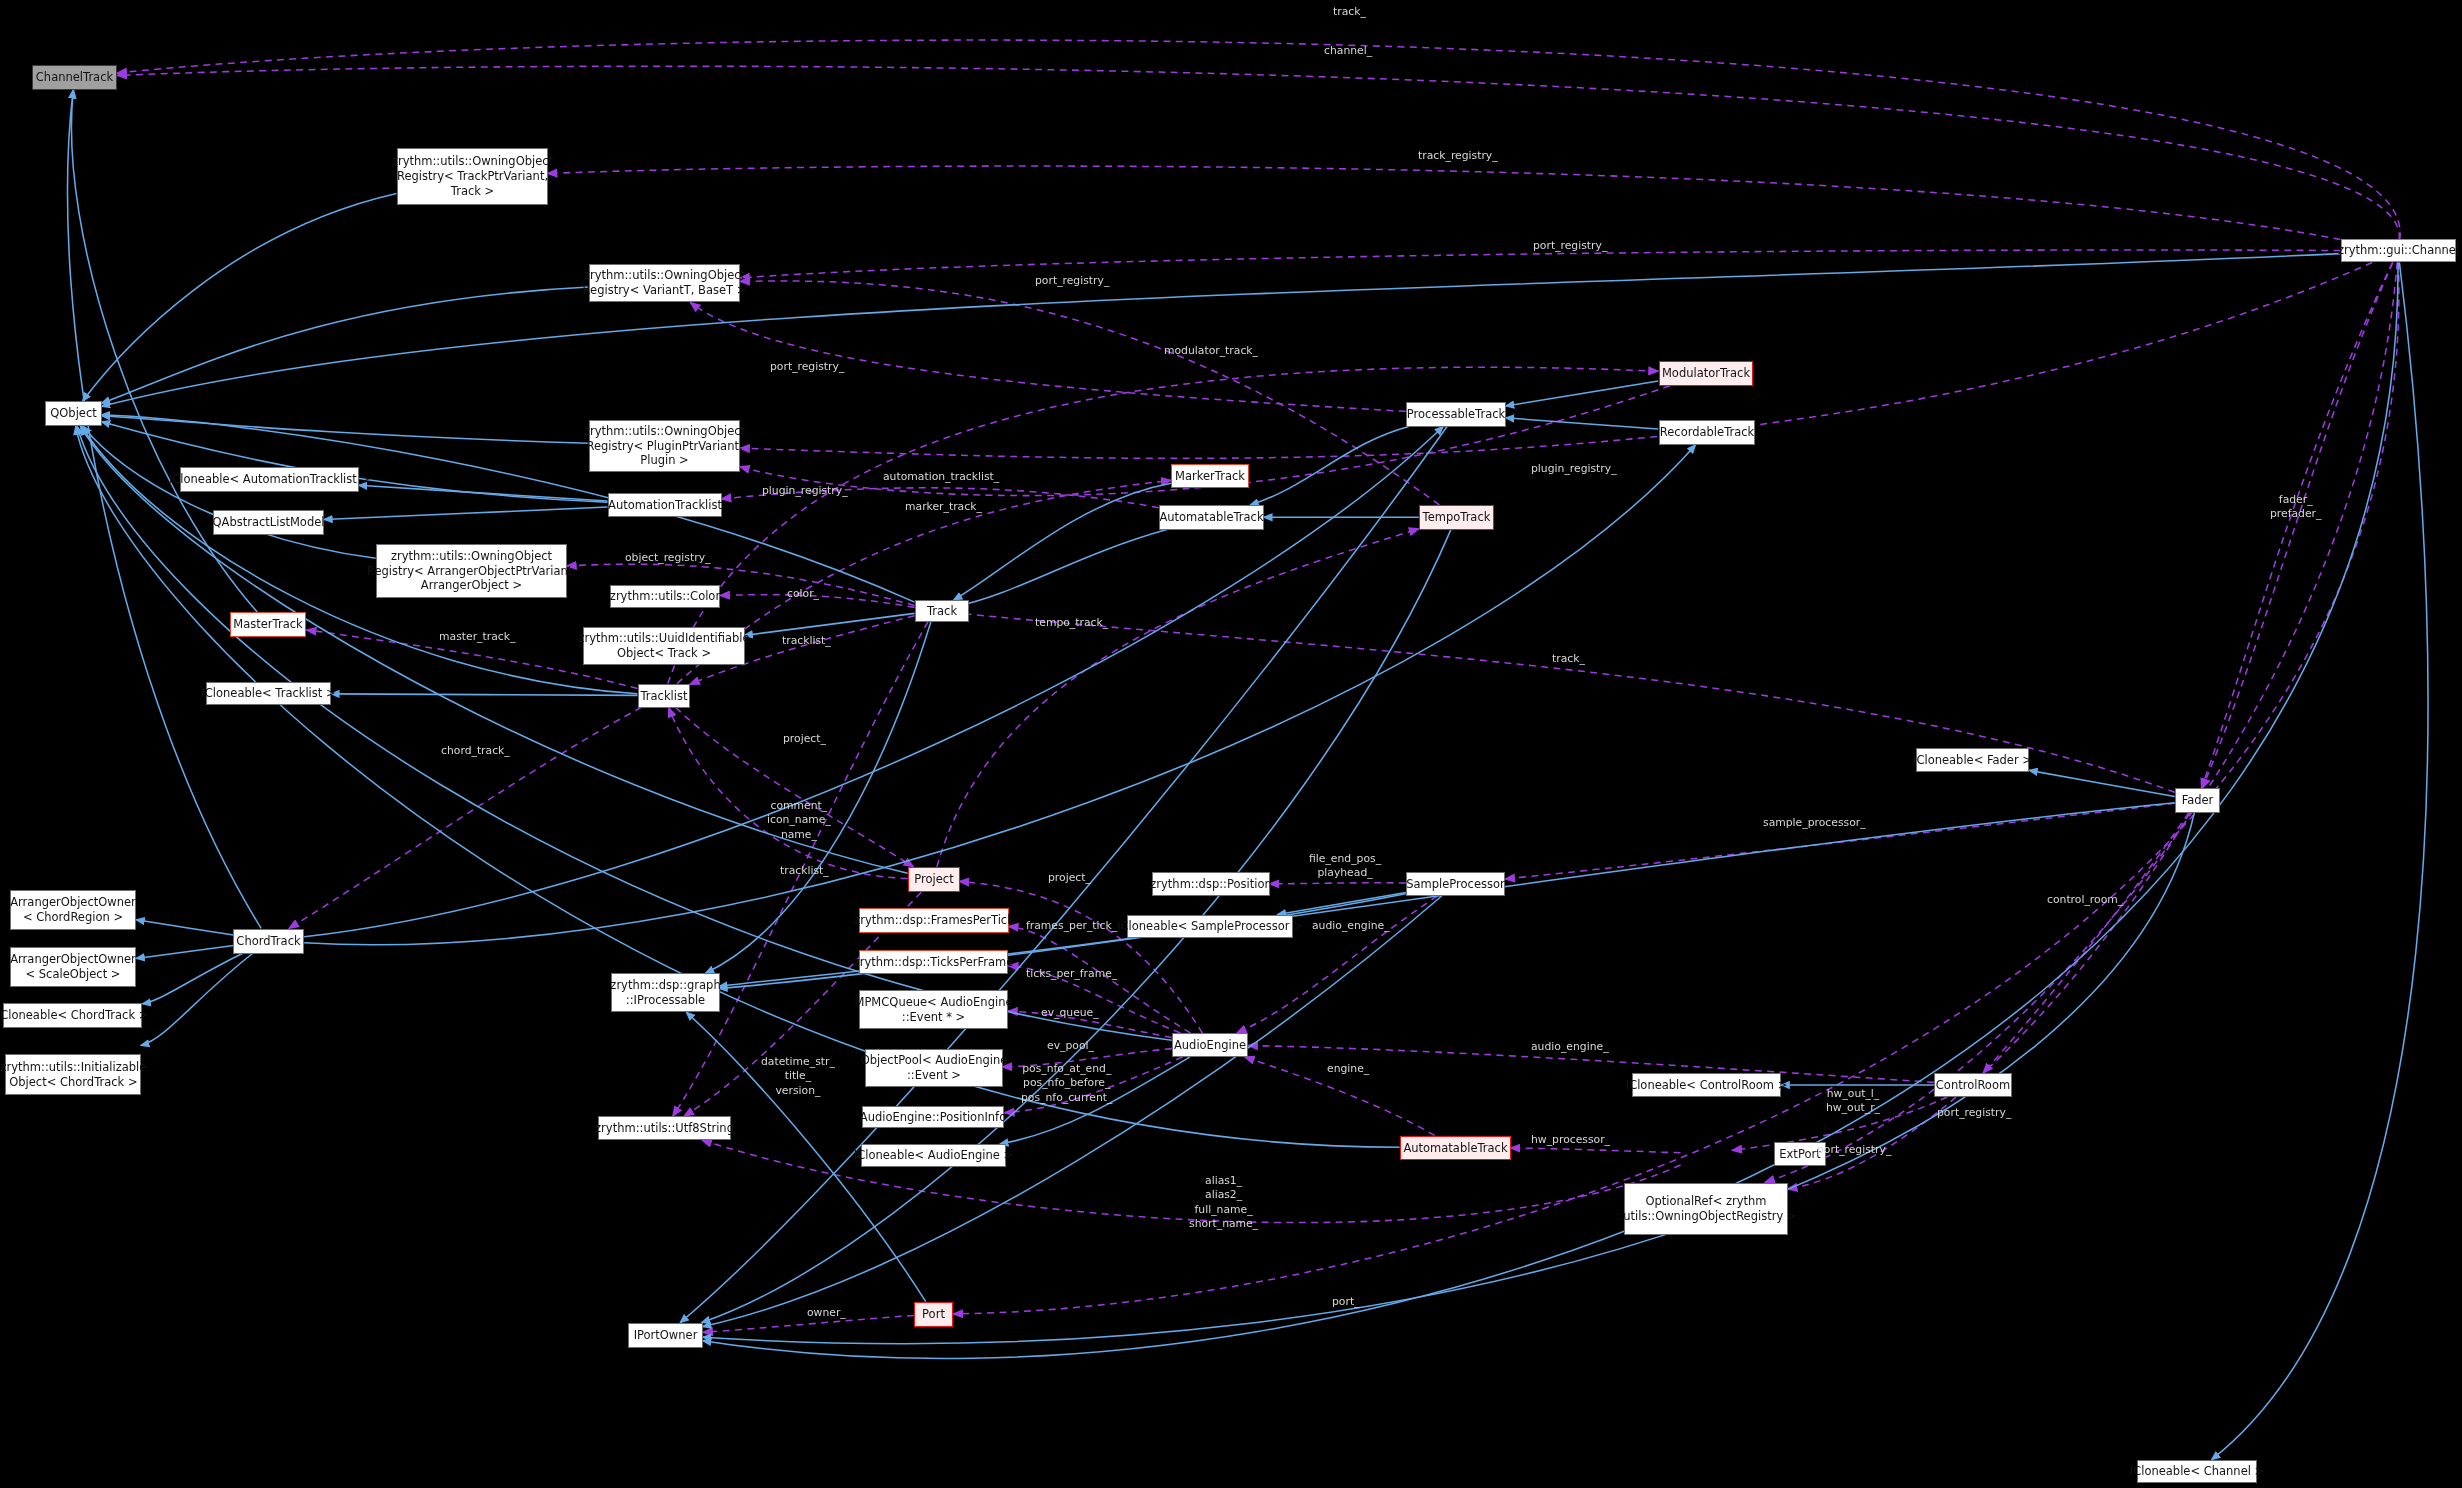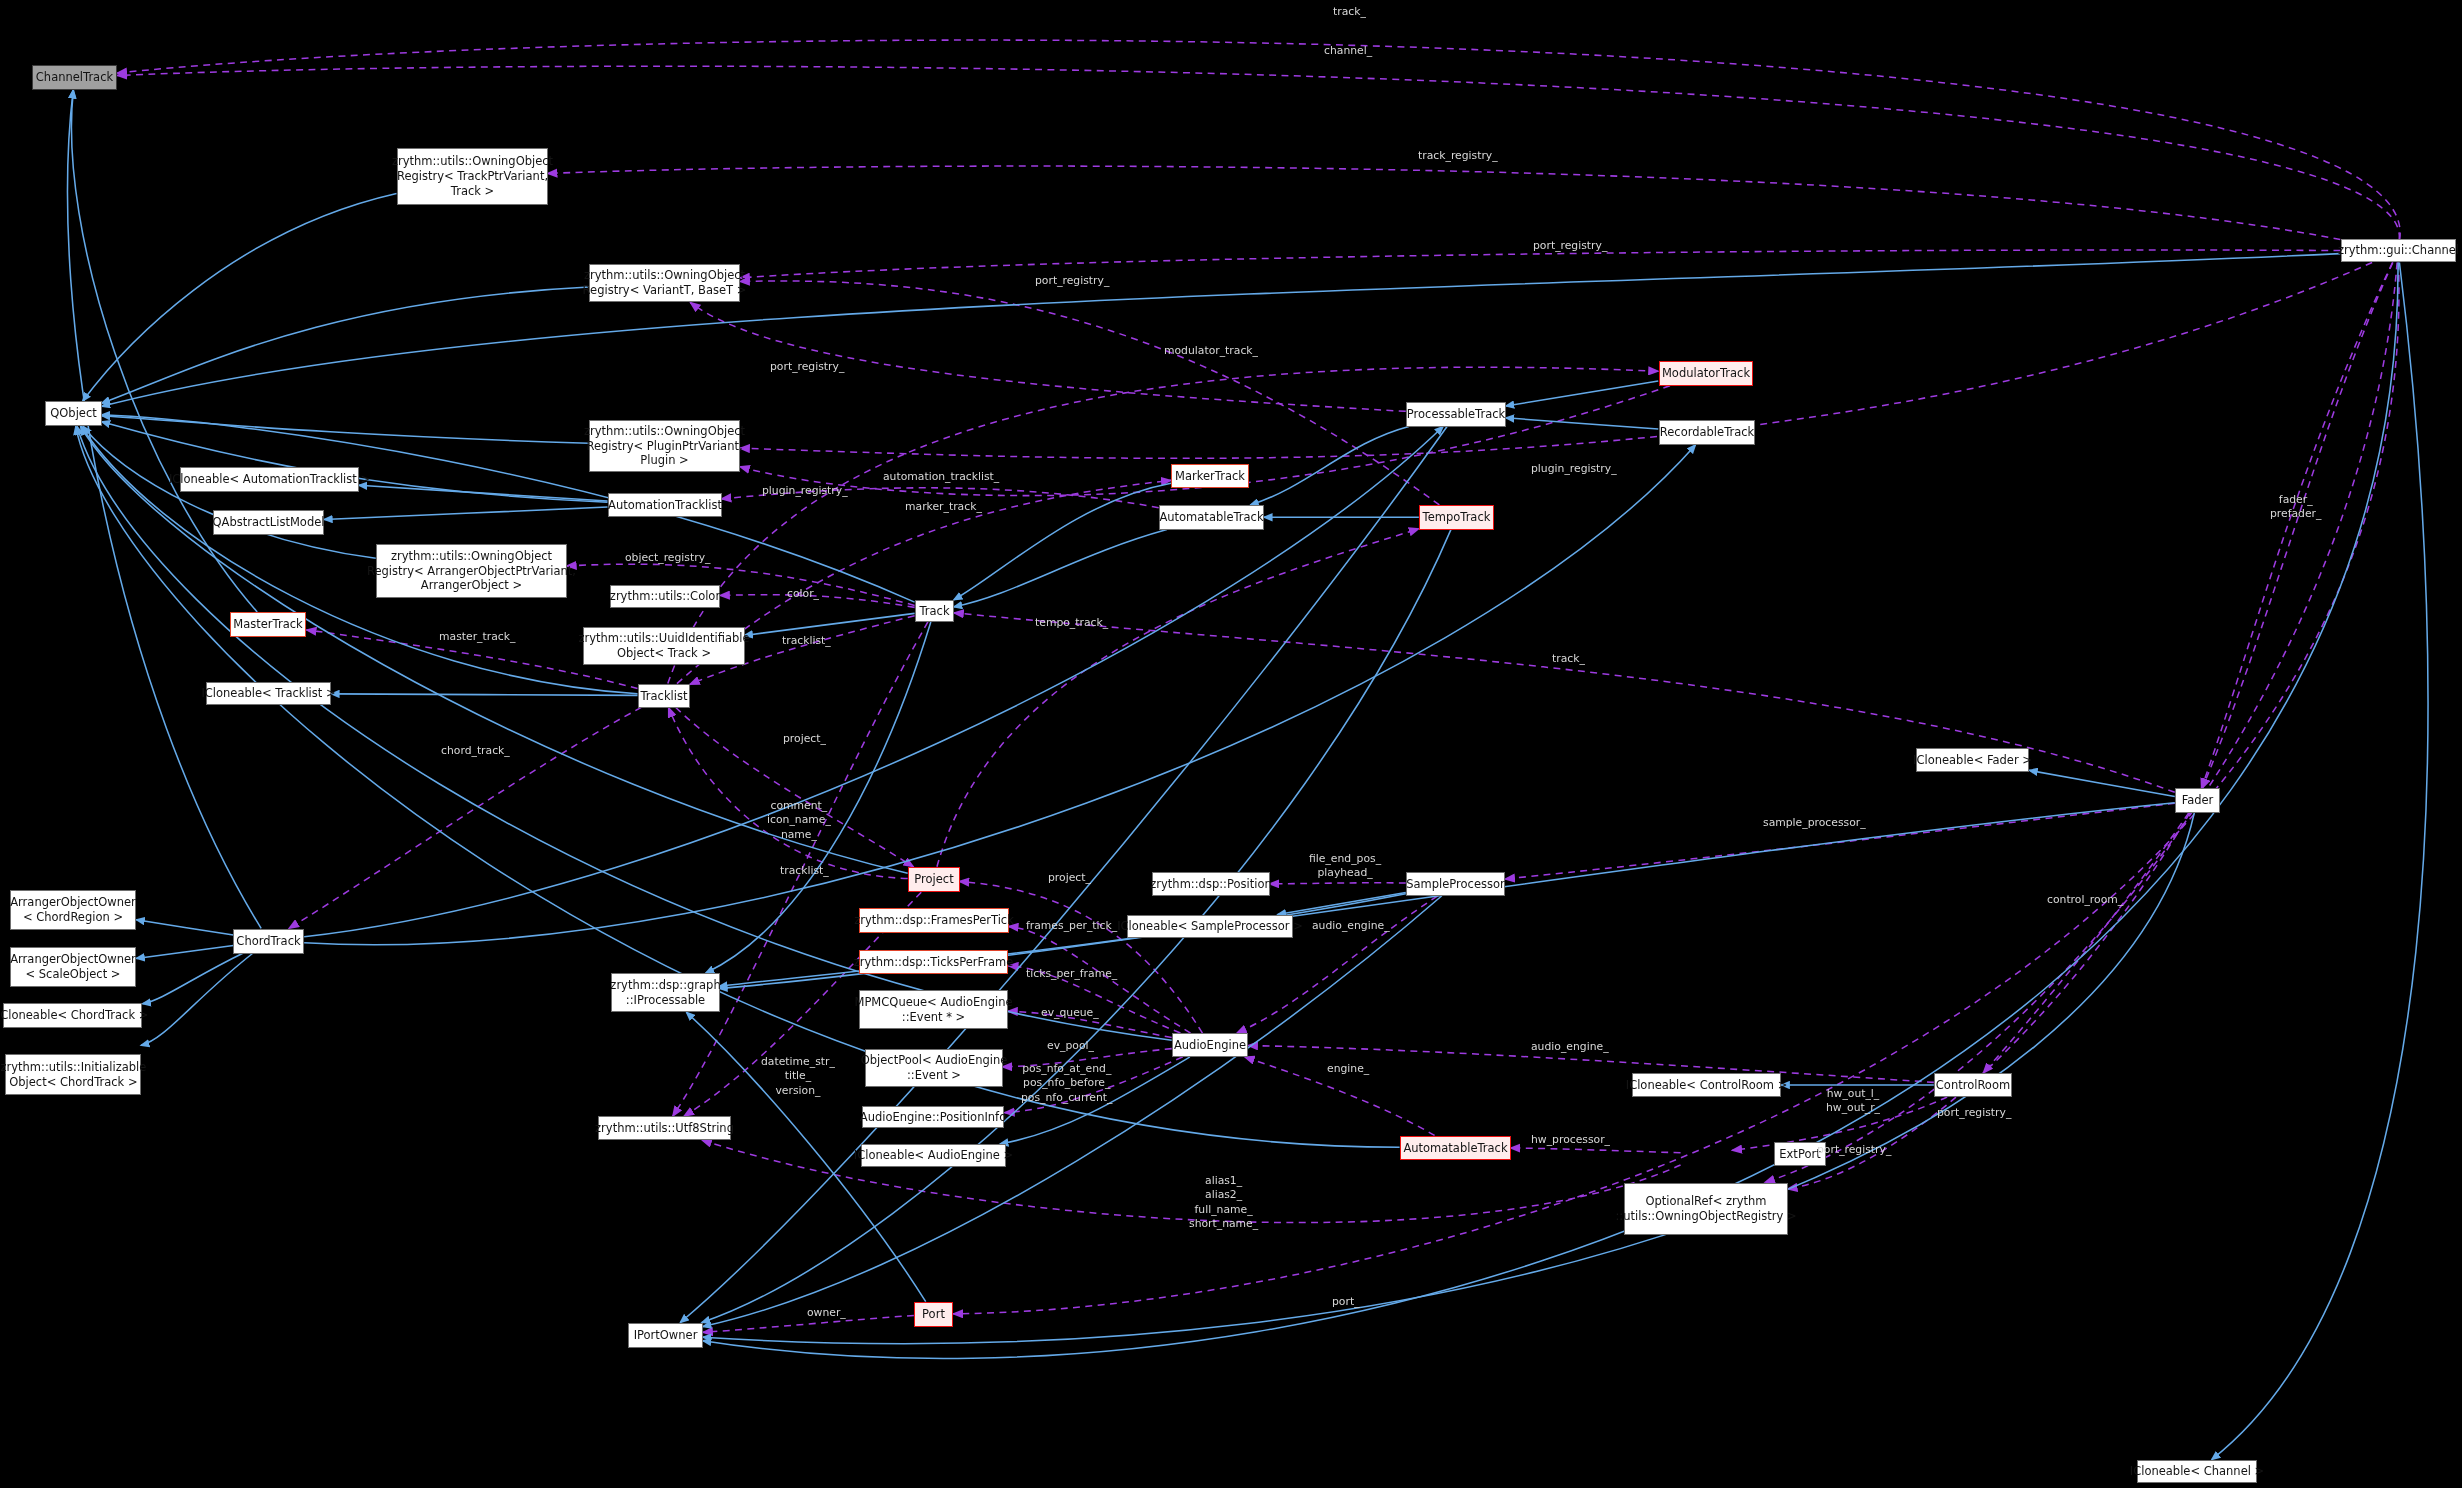--- a/index.html
+++ b/index.html
@@ -132,21 +132,21 @@
     <div class="node v-p" style="left: 608px; top: 493px; width: 114px; height: 24px;">AutomationTracklist</div>
     <div class="node v-p" style="left: 376px; top: 544px; width: 191px; height: 54px;">zrythm::utils::OwningObject
 Registry&lt; ArrangerObjectPtrVariant,
 ArrangerObject &gt;</div>
     <div class="node v-p" style="left: 610px; top: 585px; width: 110px; height: 23px;">zrythm::utils::Color</div>
     <div class="node v-p" style="left: 583px; top: 627px; width: 162px; height: 38px;">zrythm::utils::UuidIdentifiable
 Object&lt; Track &gt;</div>
     <div class="node v-o" style="left: 230px; top: 612px; width: 76px; height: 25.4px;">MasterTrack</div>
     <div class="node v-p" style="left: 206px; top: 682px; width: 125px; height: 23px;">ICloneable&lt; Tracklist &gt;</div>
     <div class="node v-p" style="left: 638px; top: 684px; width: 52px; height: 24px;">Tracklist</div>
-    <div class="node v-p" style="left: 915px; top: 600px; width: 39px; height: 22px;">Track</div>
+    <div class="node v-p" style="left: 915px; top: 600px; width: 54px; height: 22px;">Track</div>
     <div class="node v-o" style="left: 1171px; top: 464px; width: 78px; height: 24px;">MarkerTrack</div>
     <div class="node v-p" style="left: 1159px; top: 505px; width: 105px; height: 25px;">AutomatableTrack</div>
     <div class="node v-r" style="left: 1419px; top: 505px; width: 75px; height: 25px;">TempoTrack</div>
     <div class="node v-p" style="left: 1406px; top: 402px; width: 100px; height: 25px;">ProcessableTrack</div>
     <div class="node v-p" style="left: 1659px; top: 420px; width: 96px; height: 25px;">RecordableTrack</div>
     <div class="node v-r" style="left: 1659px; top: 361px; width: 94px; height: 25px;">ModulatorTrack</div>
     <div class="node v-m" style="left: 2341px; top: 239px; width: 115px; height: 23px;">zrythm::gui::Channel</div>
     <div class="node v-p" style="left: 1916px; top: 748px; width: 113px; height: 24px;">ICloneable&lt; Fader &gt;</div>
     <div class="node v-p" style="left: 2175px; top: 788px; width: 45px; height: 25px;">Fader</div>
     <div class="node v-p" style="left: 10px; top: 890px; width: 126px; height: 40px;">ArrangerObjectOwner

